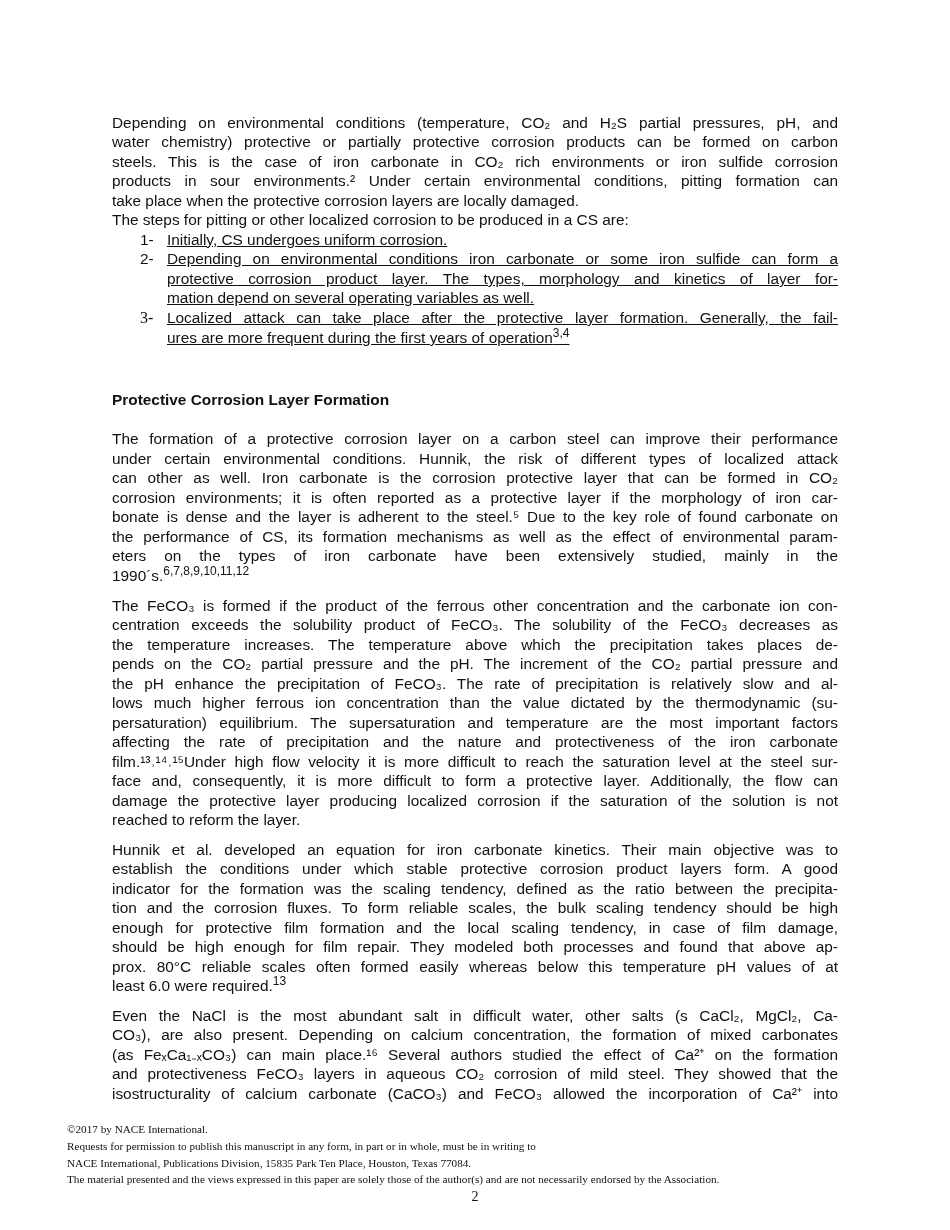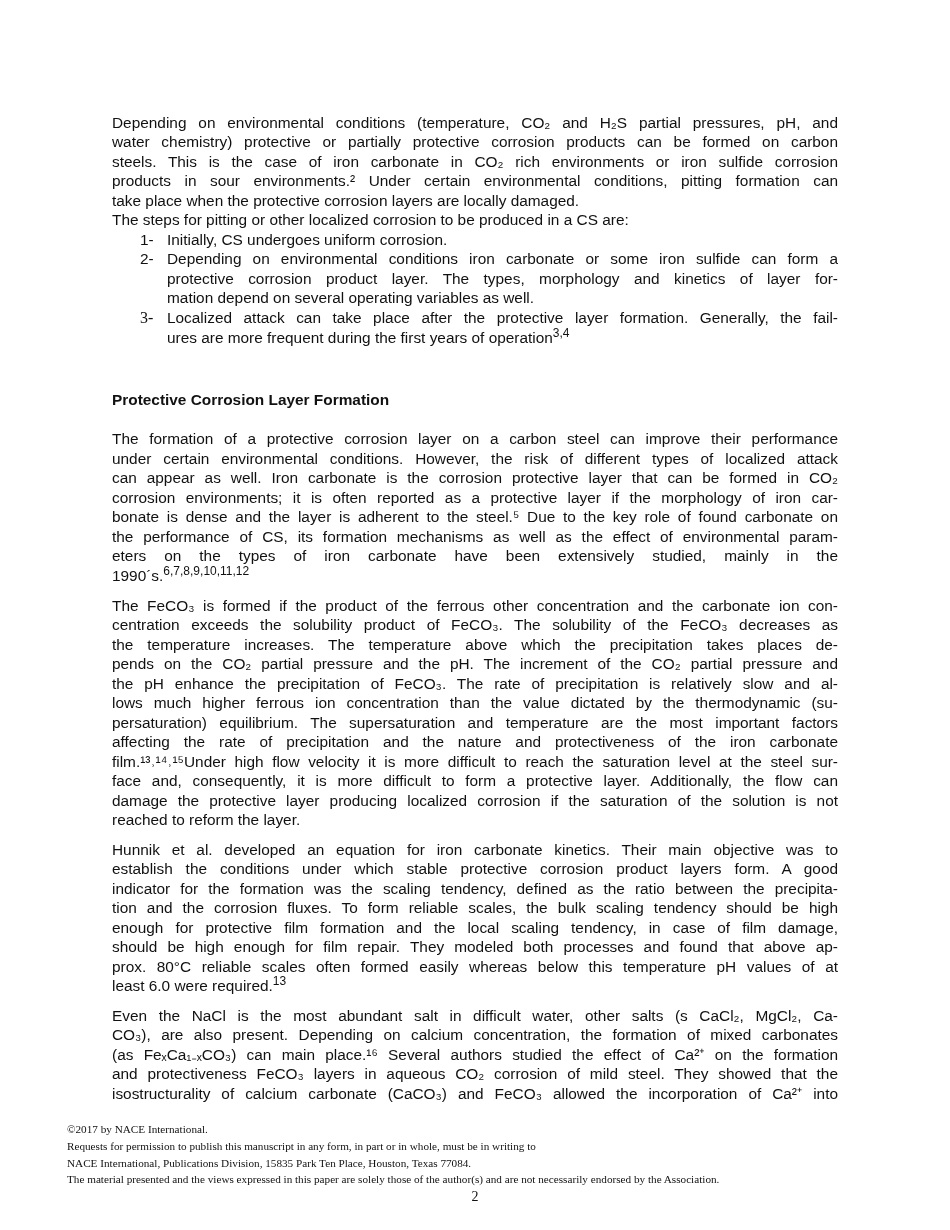--- a/index.html
+++ b/index.html
@@ -8,21 +8,21 @@
     .ln {
       position: absolute;
       font-family: "Liberation Sans", sans-serif;
       font-size: 15.4px;
       line-height: 19px;
       white-space: nowrap;
       color: #111;
     }
     .j { text-align: justify; text-align-last: justify; white-space: normal; overflow: hidden; height: 19px; }
     .body-line { left: 112px; width: 726px; }
-    .list-line { left: 167px; width: 671px; }
+    .list-line { left: 167px; width: 671px; text-decoration: underline; }
     .list-num { left: 140px; }
     .serif-num { font-family: "Liberation Serif", serif; font-size: 16px; }
     .heading { left: 112px; font-weight: bold; text-align: center; }
     sub, sup { font-size: 12px; line-height: 0; }
     sup { vertical-align: 6px; }
     .foot {
       position: absolute; left: 67px;
       font-family: "Liberation Serif", serif;
       font-size: 11.2px; line-height: 15px; color: #111; white-space: nowrap;
     }
@@ -56,22 +56,22 @@
 
     <div class="ln list-num serif-num" style="top:308px">3-</div>
     <div class="ln list-line j" style="top:308px">Localized attack can take place after the protective layer formation. Generally, the fail-</div>
     <div class="ln list-line" style="top:328px"><span>ures are more frequent during the first years of operation</span><sup>3,4</sup></div>
   </div>
 
   <div class="ln heading" style="top:390px">Protective Corrosion Layer Formation</div>
 
   <div>
     <div class="ln body-line j" style="top:429px">The formation of a protective corrosion layer on a carbon steel can improve their performance</div>
-    <div class="ln body-line j" style="top:449px">under certain environmental conditions. However, the risk of different types of localized attack</div>
-    <div class="ln body-line j" style="top:468px">can appear as well. Iron carbonate is the corrosion protective layer that can be formed in CO₂</div>
+    <div class="ln body-line j" style="top:449px">under certain environmental conditions. Hunnik, the risk of different types of localized attack</div>
+    <div class="ln body-line j" style="top:468px">can other as well. Iron carbonate is the corrosion protective layer that can be formed in CO₂</div>
     <div class="ln body-line j" style="top:488px">corrosion environments; it is often reported as a protective layer if the morphology of iron car-</div>
     <div class="ln body-line j" style="top:507px">bonate is dense and the layer is adherent to the steel.⁵ Due to the key role of found carbonate on</div>
     <div class="ln body-line j" style="top:527px">the performance of CS, its formation mechanisms as well as the effect of environmental param-</div>
     <div class="ln body-line j" style="top:546px">eters on the types of iron carbonate have been extensively studied, mainly in the</div>
     <div class="ln body-line" style="top:566px"><span>1990´s.</span><sup>6,7,8,9,10,11,12</sup></div>
   </div>
 
   <div>
     <div class="ln body-line j" style="top:596px">The FeCO₃ is formed if the product of the ferrous other concentration and the carbonate ion con-</div>
     <div class="ln body-line j" style="top:615px">centration exceeds the solubility product of FeCO₃. The solubility of the FeCO₃ decreases as</div>

